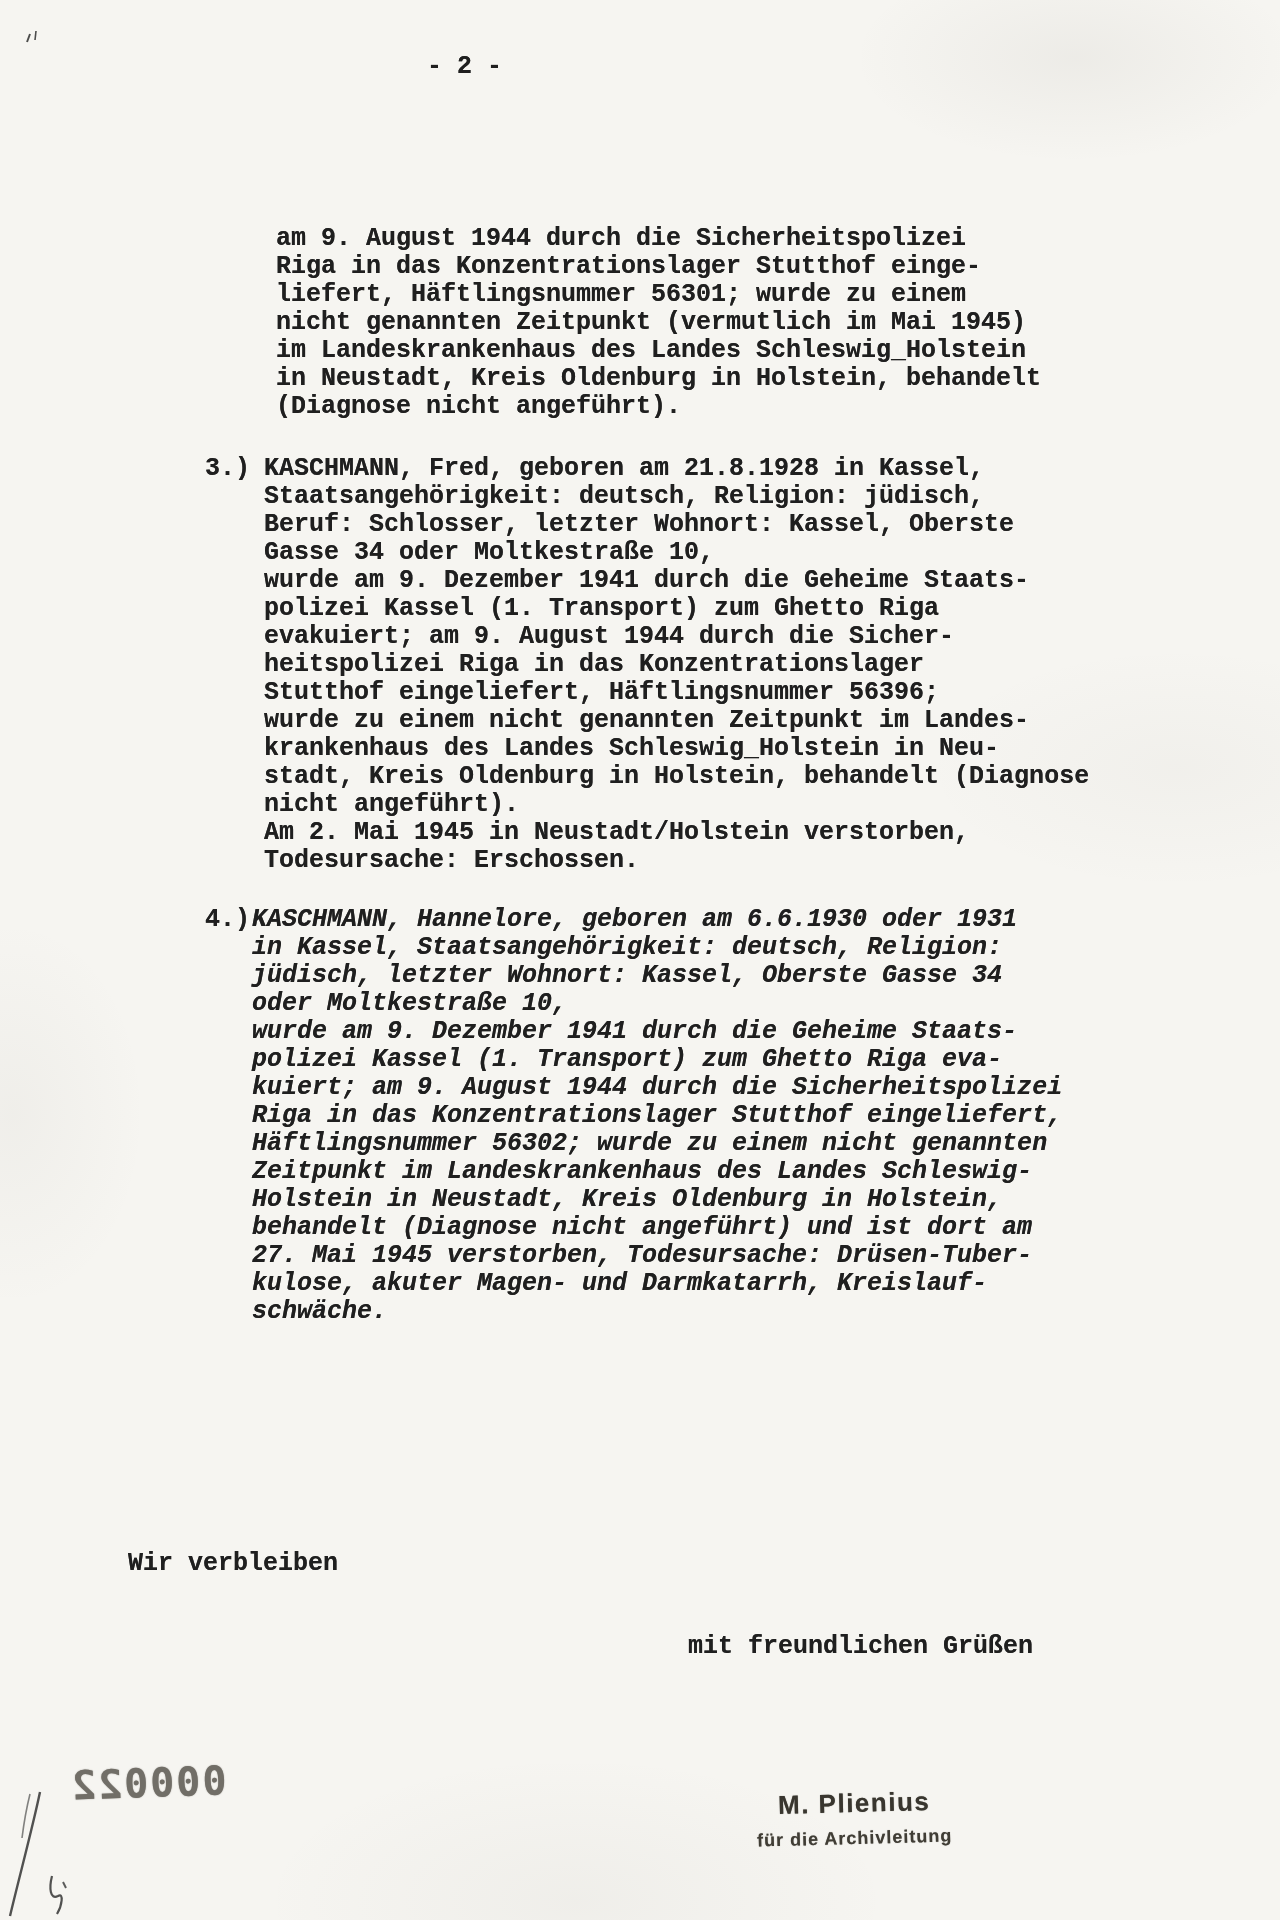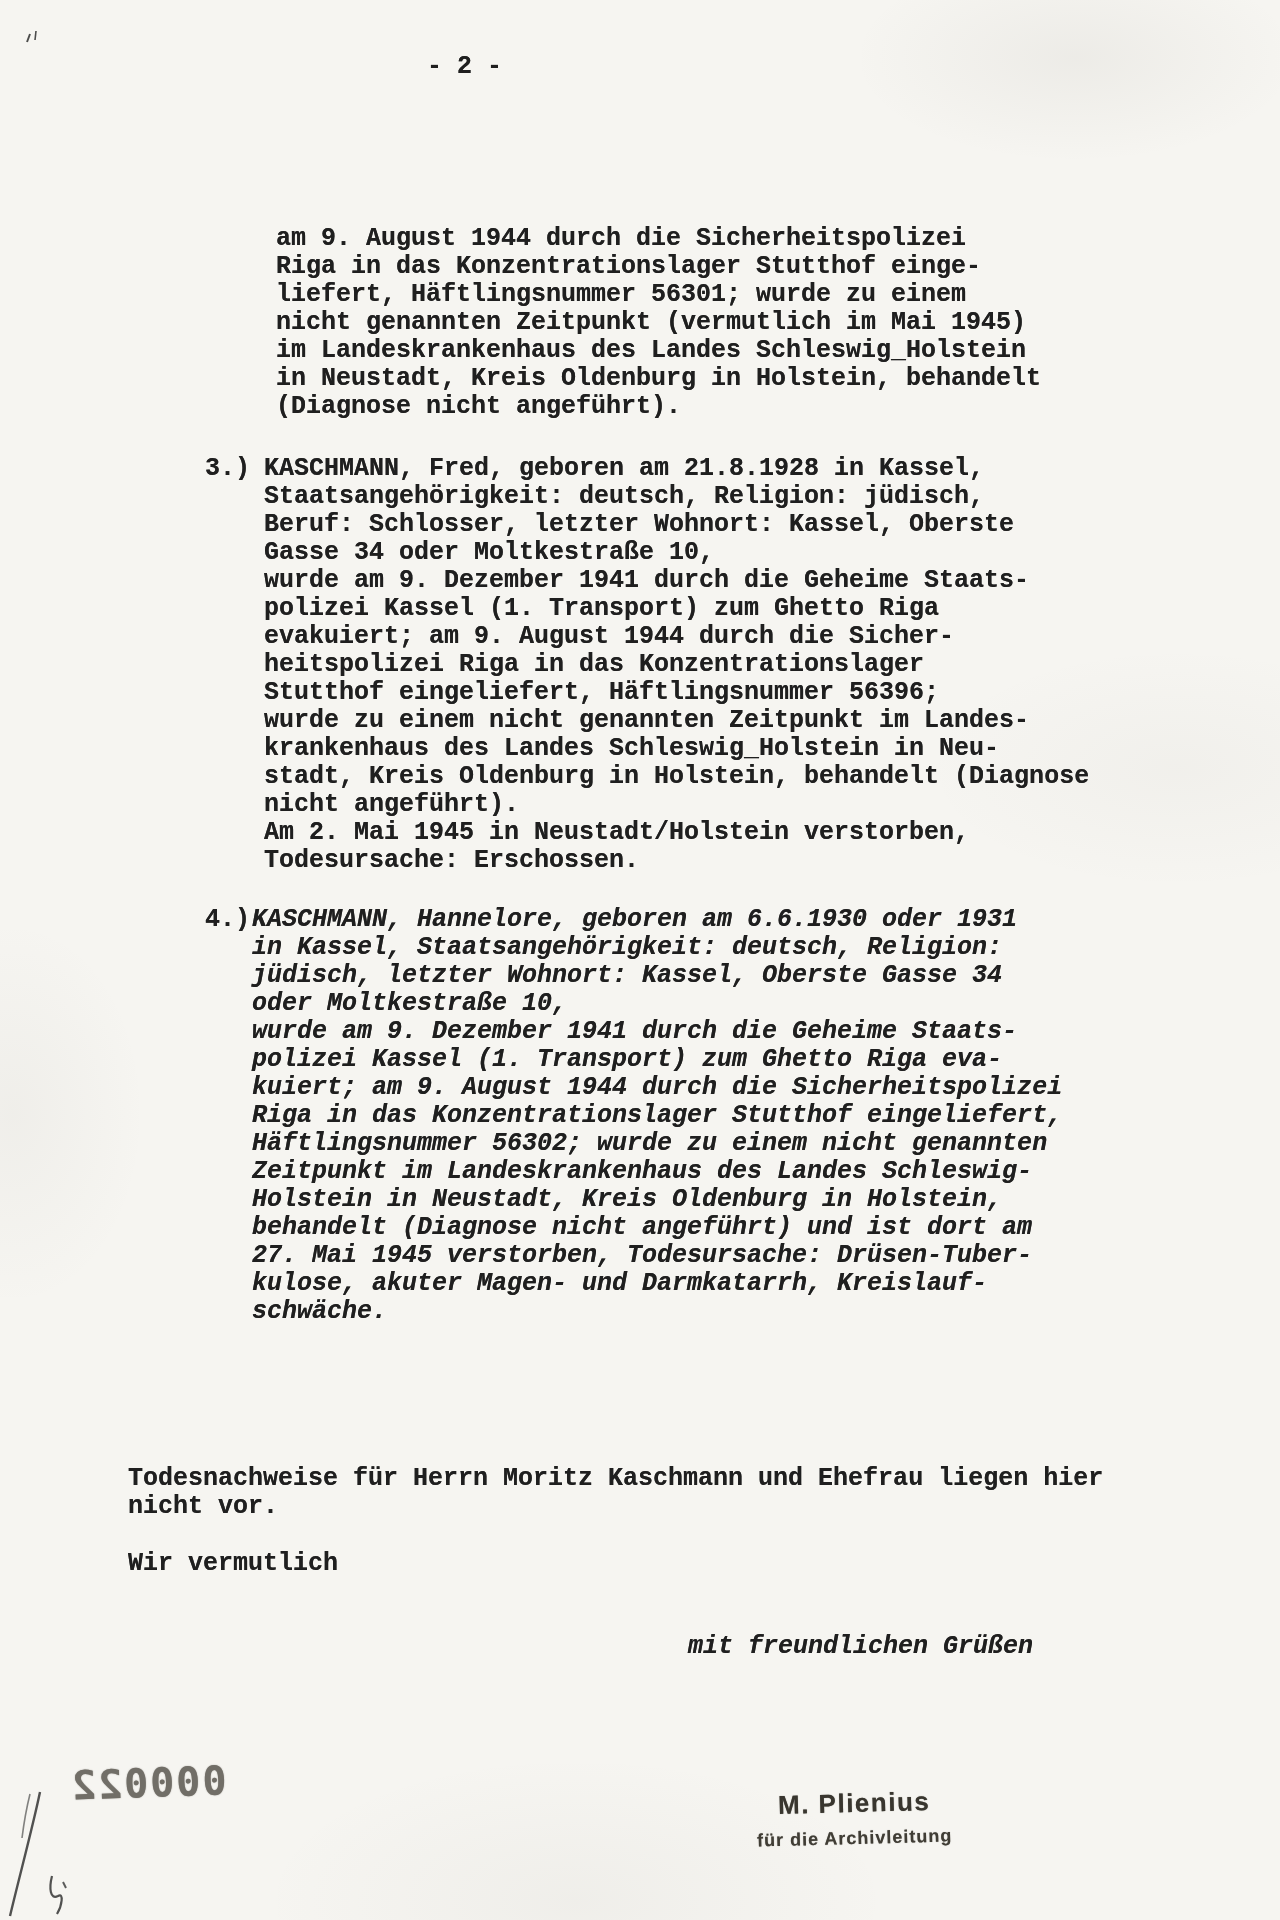--- a/index.html
+++ b/index.html
@@ -32,21 +32,21 @@
   }
   .page-number     { left: 427px;  top: 53px;  }
   .intro           { left: 260px;  top: 225px; margin-left: 16px; }
   .item3-num       { left: 205px;  top: 455px; }
   .item3-text      { left: 264px;  top: 455px; }
   .item4-num       { left: 205px;  top: 906px; }
   .item4-text      { left: 252px;  top: 906px; font-style: italic; }
   .close-p1        { left: 128px;  top: 1353px; }
   .close-p2        { left: 128px;  top: 1465px; }
   .close-p3        { left: 128px;  top: 1550px; }
-  .salutation      { left: 688px;  top: 1633px; font-style: italic; }
+  .salutation      { left: 688px;  top: 1633px; }
 
   .stamp-number {
     position: absolute;
     left: 70px;
     top: 1763px;
     font: 700 40px/40px "DejaVu Sans Mono", monospace;
     letter-spacing: 2px;
     color: #555149;
     opacity: 0.82;
     transform: scaleX(-1) rotate(2deg);
@@ -135,23 +135,21 @@
 kuiert; am 9. August 1944 durch die Sicherheitspolizei
 Riga in das Konzentrationslager Stutthof eingeliefert,
 Häftlingsnummer 56302; wurde zu einem nicht genannten
 Zeitpunkt im Landeskrankenhaus des Landes Schleswig-
 Holstein in Neustadt, Kreis Oldenburg in Holstein,
 behandelt (Diagnose nicht angeführt) und ist dort am
 27. Mai 1945 verstorben, Todesursache: Drüsen-Tuber-
 kulose, akuter Magen- und Darmkatarrh, Kreislauf-
 schwäche.</div>
 
-  <div class="tw close-p2">Todesnachweise für Herrn Moritz Kaschmann und Ehefrau liegen hier
-nicht vor.</div>
-  <div class="tw close-p3">Wir vermutlich</div>
+  <div class="tw close-p3">Wir verbleiben</div>
   <div class="tw salutation">mit freundlichen Grüßen</div>
 
   <div class="stamp-number">000022</div>
 
   <div class="sig-name">M. Plienius</div>
   <div class="sig-title">für die Archivleitung</div>
 
   <svg class="marks-bottomleft" width="120" height="142" viewBox="0 0 120 142">
     <path d="M40 14 C33 48 20 96 10 138" stroke="#343434" stroke-width="2.4" fill="none" opacity="0.85"></path>
     <path d="M22 60 C24 44 27 28 30 16" stroke="#343434" stroke-width="1.6" fill="none" opacity="0.6"></path>

